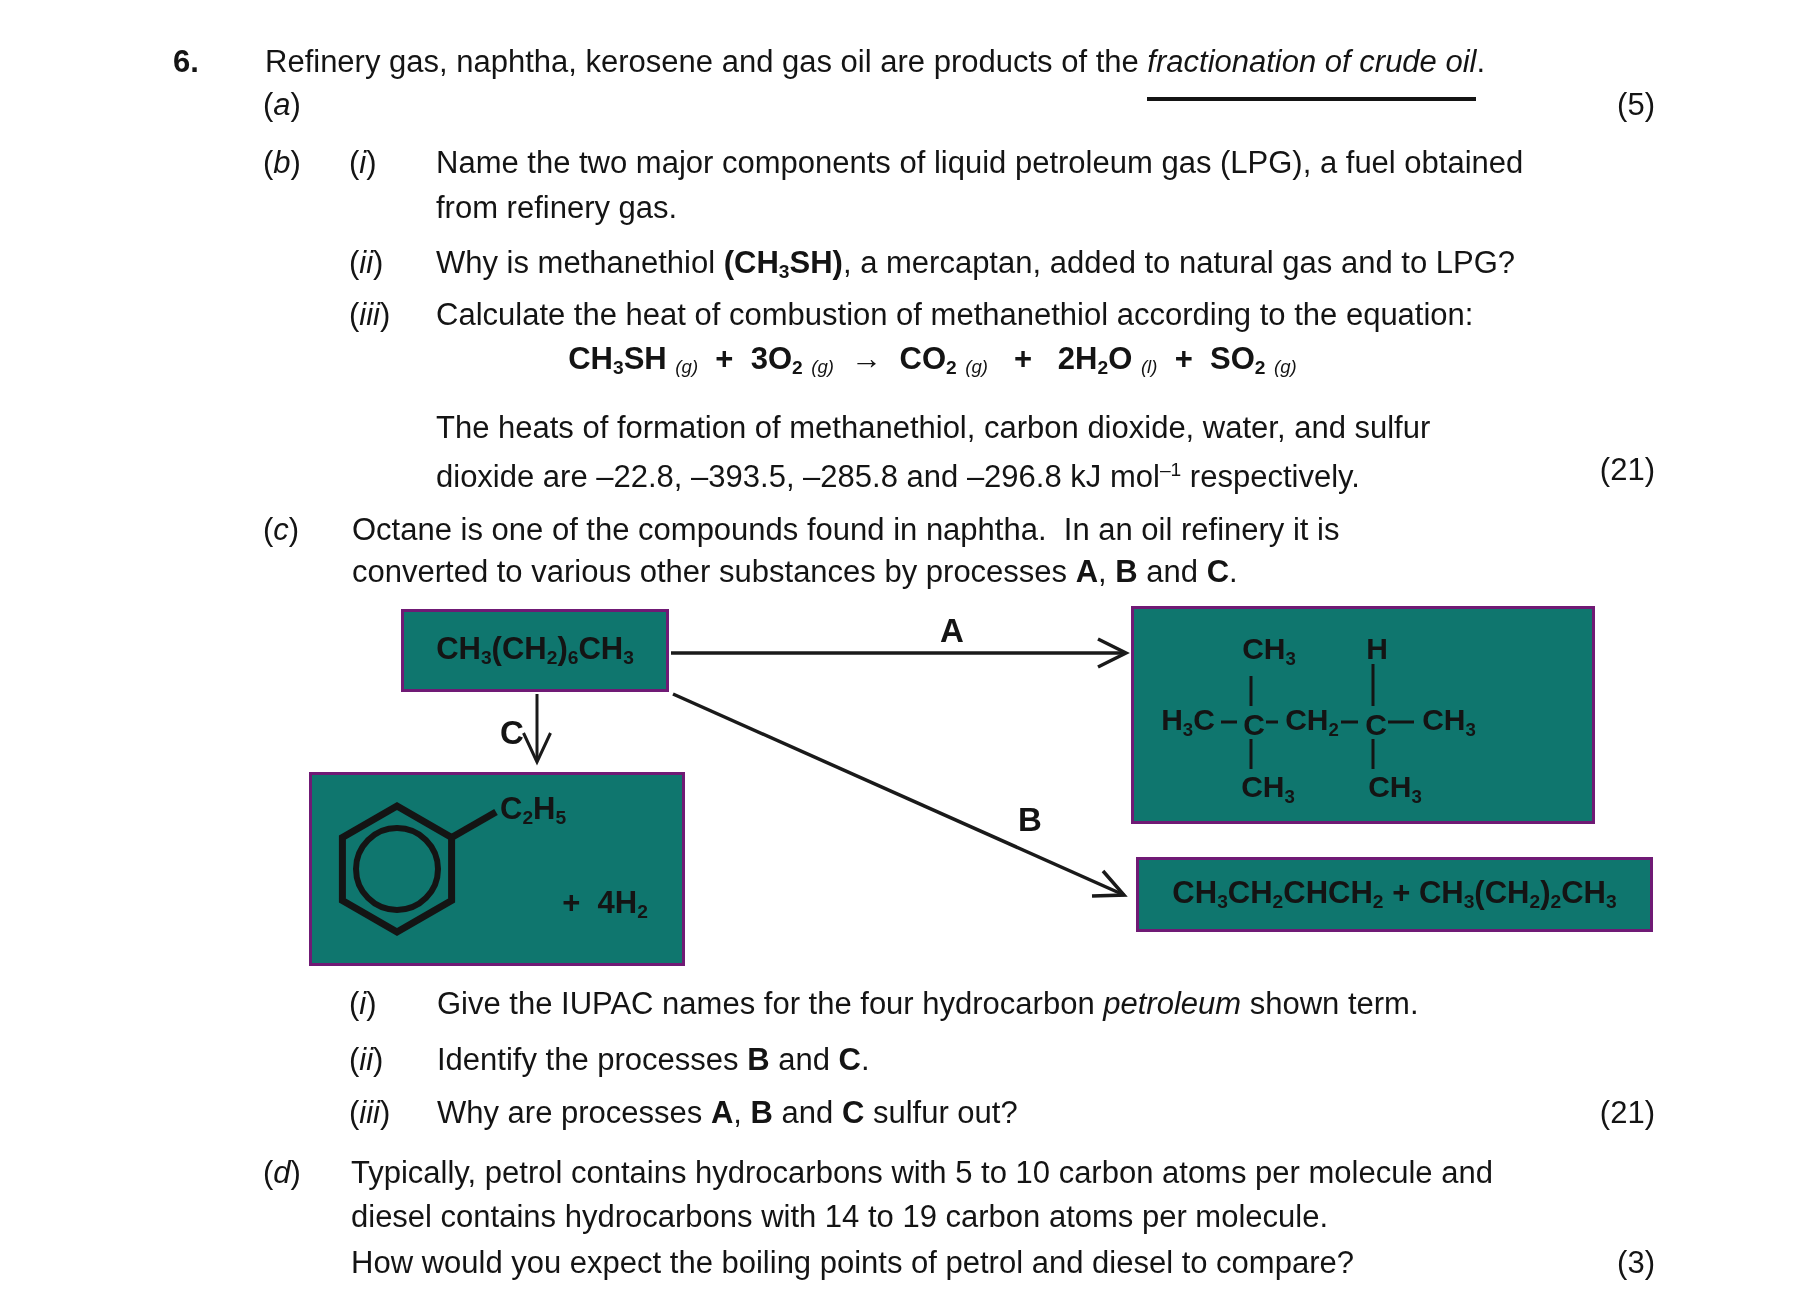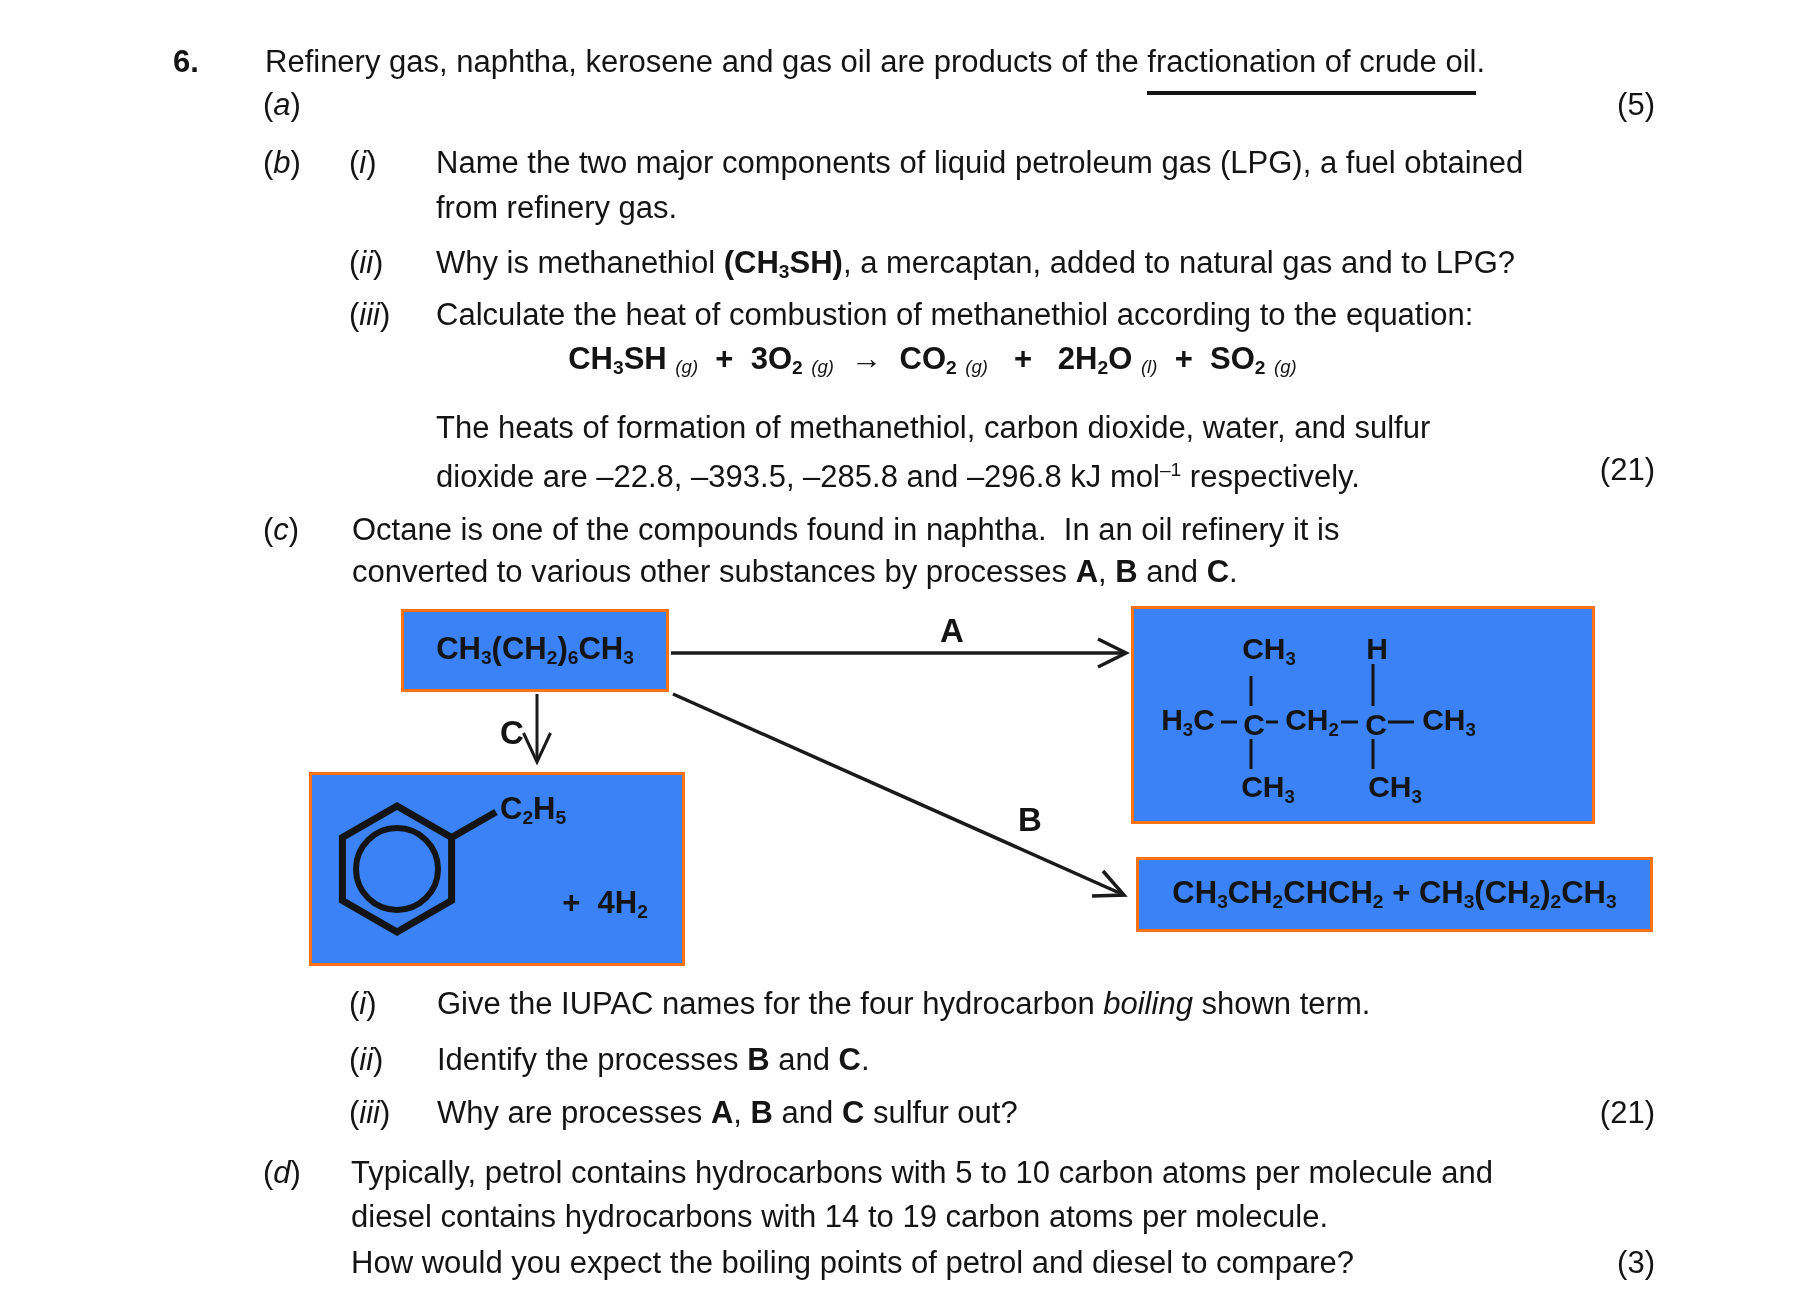--- a/index.html
+++ b/index.html
@@ -22,37 +22,37 @@
     position:absolute;
     left:1525px;
     width:130px;
     text-align:right;
     white-space:pre;
     line-height:44px;
     height:44px;
   }
   .b{font-weight:700;}
   .i{font-style:italic;}
-  .u{border-bottom:4px solid #141414;padding-bottom:12px;}
+  .u{border-bottom:4px solid #141414;padding-bottom:18px;font-style:italic;}
   .sub{font-size:0.62em;vertical-align:-0.28em;}
   .sup{font-size:0.62em;vertical-align:0.55em;}
   .st{font-size:0.60em;font-style:italic;font-weight:400;vertical-align:-0.22em;}
   .qnum{font-weight:700;}
   .eq{
     position:absolute;
     left:265px;top:337px;width:1335px;
     text-align:center;
     font-weight:700;
     white-space:pre;
     line-height:44px;height:44px;
   }
   .dbox{
     position:absolute;
-    background:#3b82f6;
-    border:3px solid #f97316;
+    background:#0f766e;
+    border:3px solid #701a75;
     box-sizing:border-box;
   }
   .boxcenter{
     display:flex;align-items:center;justify-content:center;
     font-weight:700;font-size:31px;white-space:pre;
   }
   .atom{
     position:absolute;
     transform:translate(-50%,-50%);
     font-weight:700;font-size:30px;white-space:pre;line-height:30px;
@@ -154,21 +154,21 @@
     <line x1="1373" y1="664" x2="1373" y2="706" stroke="#141414" stroke-width="3"></line>
     <line x1="1251" y1="739" x2="1251" y2="769" stroke="#141414" stroke-width="3"></line>
     <line x1="1373" y1="739" x2="1373" y2="769" stroke="#141414" stroke-width="3"></line>
     <line x1="1221" y1="722" x2="1237" y2="722" stroke="#141414" stroke-width="3"></line>
     <line x1="1266" y1="722" x2="1278" y2="722" stroke="#141414" stroke-width="3"></line>
     <line x1="1341" y1="722" x2="1358" y2="722" stroke="#141414" stroke-width="3"></line>
     <line x1="1388" y1="722" x2="1414" y2="722" stroke="#141414" stroke-width="3"></line>
   </svg>
 
   <div class="t" style="left:349px;top:982px"><span>(</span><span class="i">i</span><span>)</span></div>
-  <div class="t" style="left:437px;top:982px"><span>Give the IUPAC names for the four hydrocarbon </span><span class="i">boiling</span><span> shown term.</span></div>
+  <div class="t" style="left:437px;top:982px"><span>Give the IUPAC names for the four hydrocarbon </span><span class="i">petroleum</span><span> shown term.</span></div>
   <div class="t" style="left:349px;top:1038px"><span>(</span><span class="i">ii</span><span>)</span></div>
   <div class="t" style="left:437px;top:1038px"><span>Identify the processes </span><span class="b">B</span><span> and </span><span class="b">C</span><span>.</span></div>
   <div class="t" style="left:349px;top:1091px"><span>(</span><span class="i">iii</span><span>)</span></div>
   <div class="t" style="left:437px;top:1091px"><span>Why are processes </span><span class="b">A</span><span>, </span><span class="b">B</span><span> and </span><span class="b">C</span><span> sulfur out?</span></div>
   <div class="marks" style="top:1091px">(21)</div>
 
   <div class="t" style="left:263px;top:1151px"><span>(</span><span class="i">d</span><span>)</span></div>
   <div class="t" style="left:351px;top:1151px"><span>Typically, petrol contains hydrocarbons with 5 to 10 carbon atoms per molecule and</span></div>
   <div class="t" style="left:351px;top:1195px"><span>diesel contains hydrocarbons with 14 to 19 carbon atoms per molecule.</span></div>
   <div class="t" style="left:351px;top:1241px"><span>How would you expect the boiling points of petrol and diesel to compare?</span></div>

